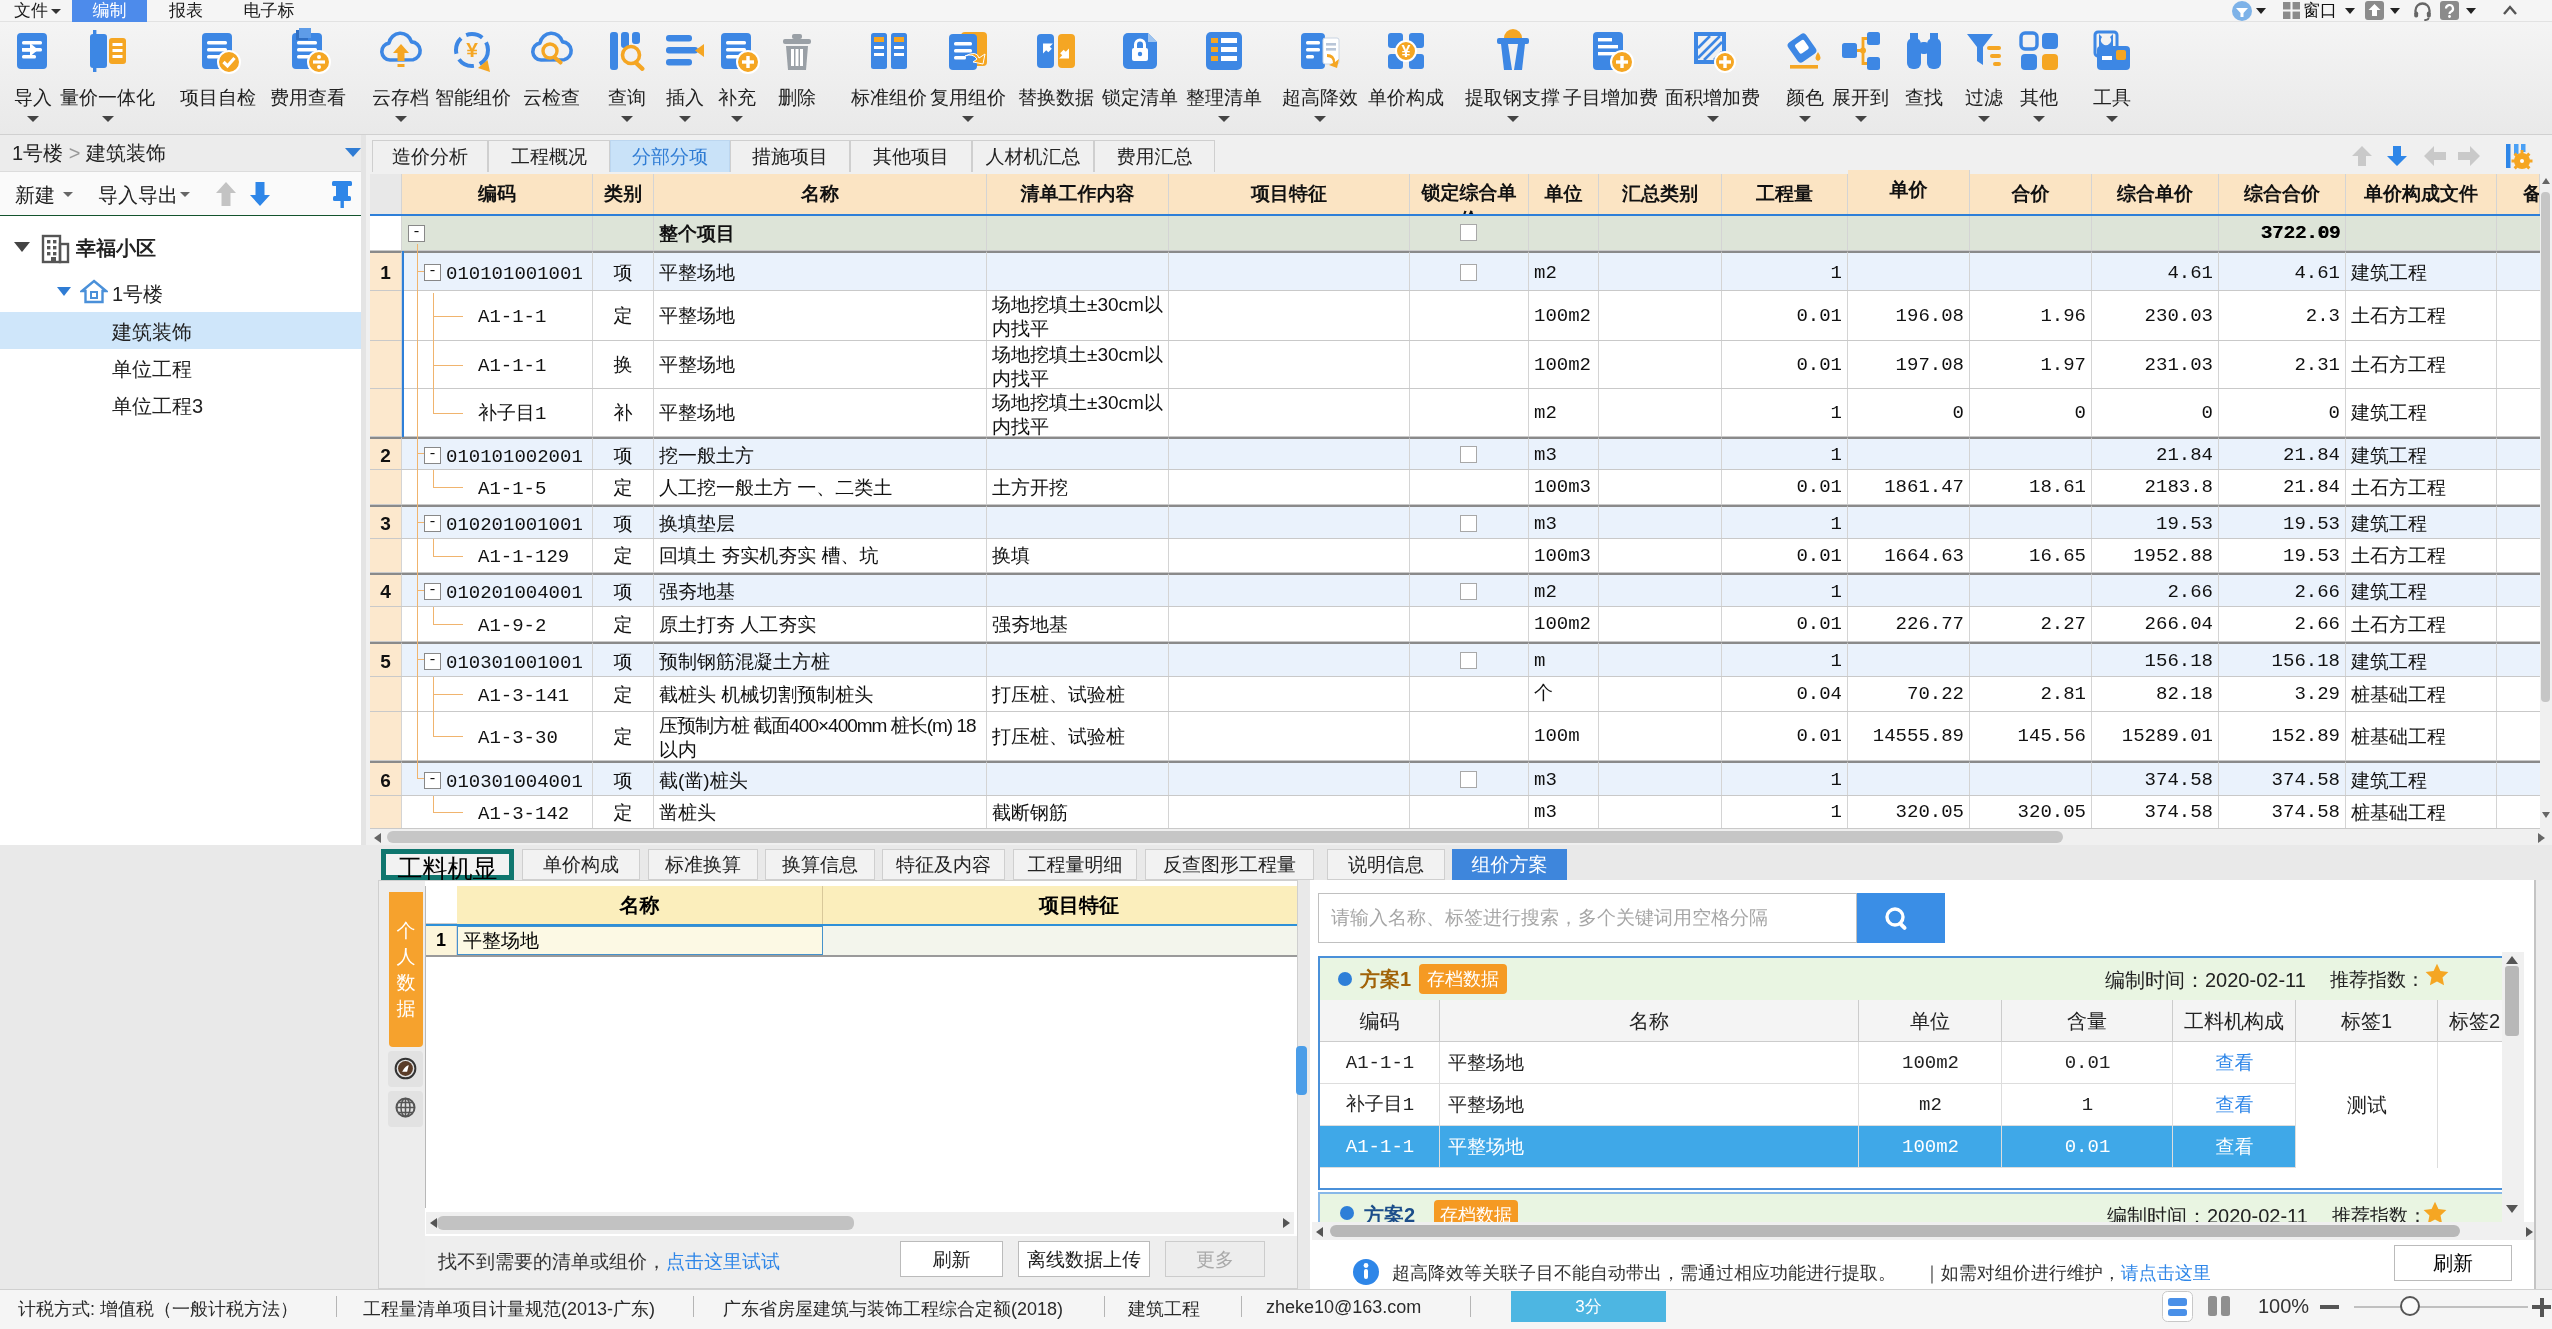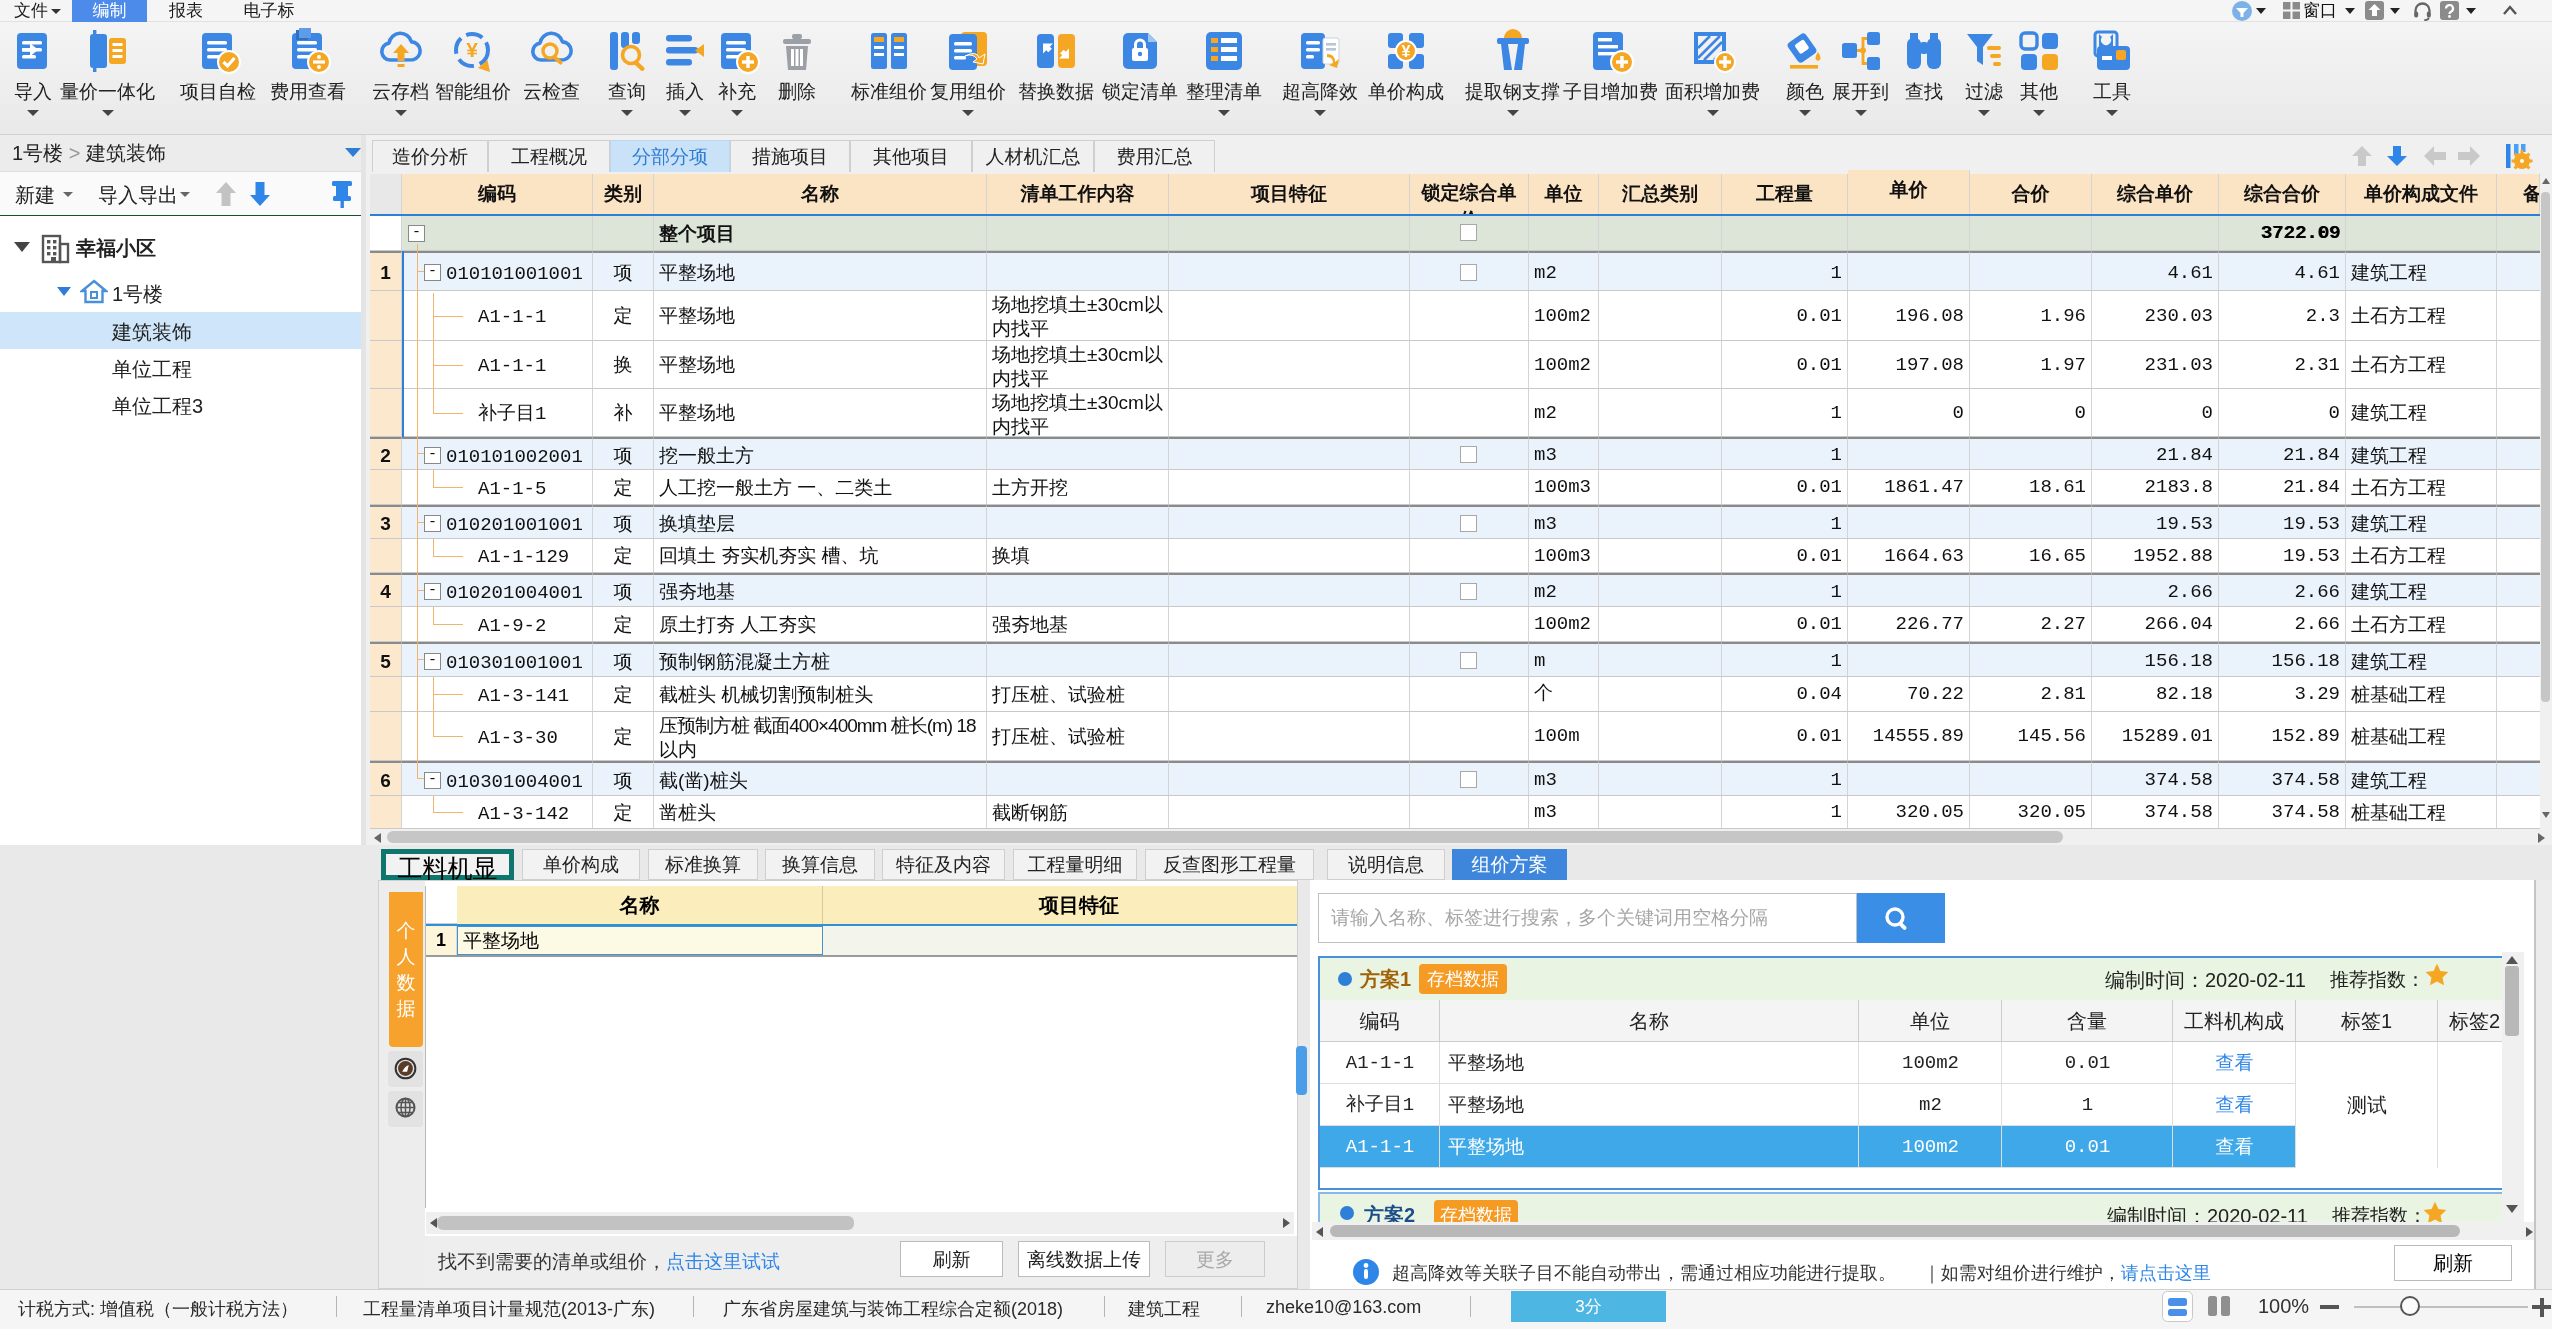--- a/index.html
+++ b/index.html
@@ -4,21 +4,21 @@
 *{margin:0;padding:0;box-sizing:border-box}
 html,body{width:2552px;height:1329px;overflow:hidden;font-family:"Liberation Sans",sans-serif;background:#f0f0f0;position:relative}
 .abs{position:absolute}
 .ic{display:block}
 
 #menubar{left:0;top:0;width:2552px;height:22px;background:#f5f5f5;border-bottom:1px solid #e2e2e2}
 .mtab{position:absolute;top:0;height:22px;line-height:22px;font-size:17px;color:#1a1a1a;text-align:center}
 
 #ribbon{left:0;top:22px;width:2552px;height:113px;background:linear-gradient(#f4f4f4,#e9e9e9);border-bottom:1px solid #d0d0d0}
 .rit{position:absolute;top:6px;text-align:center}
-.rlab{font-size:19px;color:#222;white-space:nowrap;margin-top:5px}
+.rlab{font-size:19px;color:#222;white-space:nowrap;margin-top:11px}
 .rcaret{width:0;height:0;border-left:6px solid transparent;border-right:6px solid transparent;border-top:6px solid #444;margin:5px auto 0}
 
 .vtab{position:absolute;top:140px;height:32px;line-height:32px;text-align:center;font-size:19px;color:#222;background:#f0f0f0;border:1px solid #cfcfcf;border-bottom:none}
 .vtab.sel{background:#c9e2f8;color:#2f7cd4;border-color:#bcd6ef}
 
 .cell{position:absolute;overflow:hidden;border-right:1px solid #d4d4d4;font-size:19px;color:#111;white-space:nowrap}
 .num{text-align:right;padding-right:5px;font-family:"Liberation Mono",monospace;font-size:19px}
 .hdr{background:#fbe4c3;font-weight:bold;text-align:center;color:#111}
 .ck{position:absolute;width:17px;height:17px;background:#fff;border:1px solid #a8a8a8}
 </style></head>

